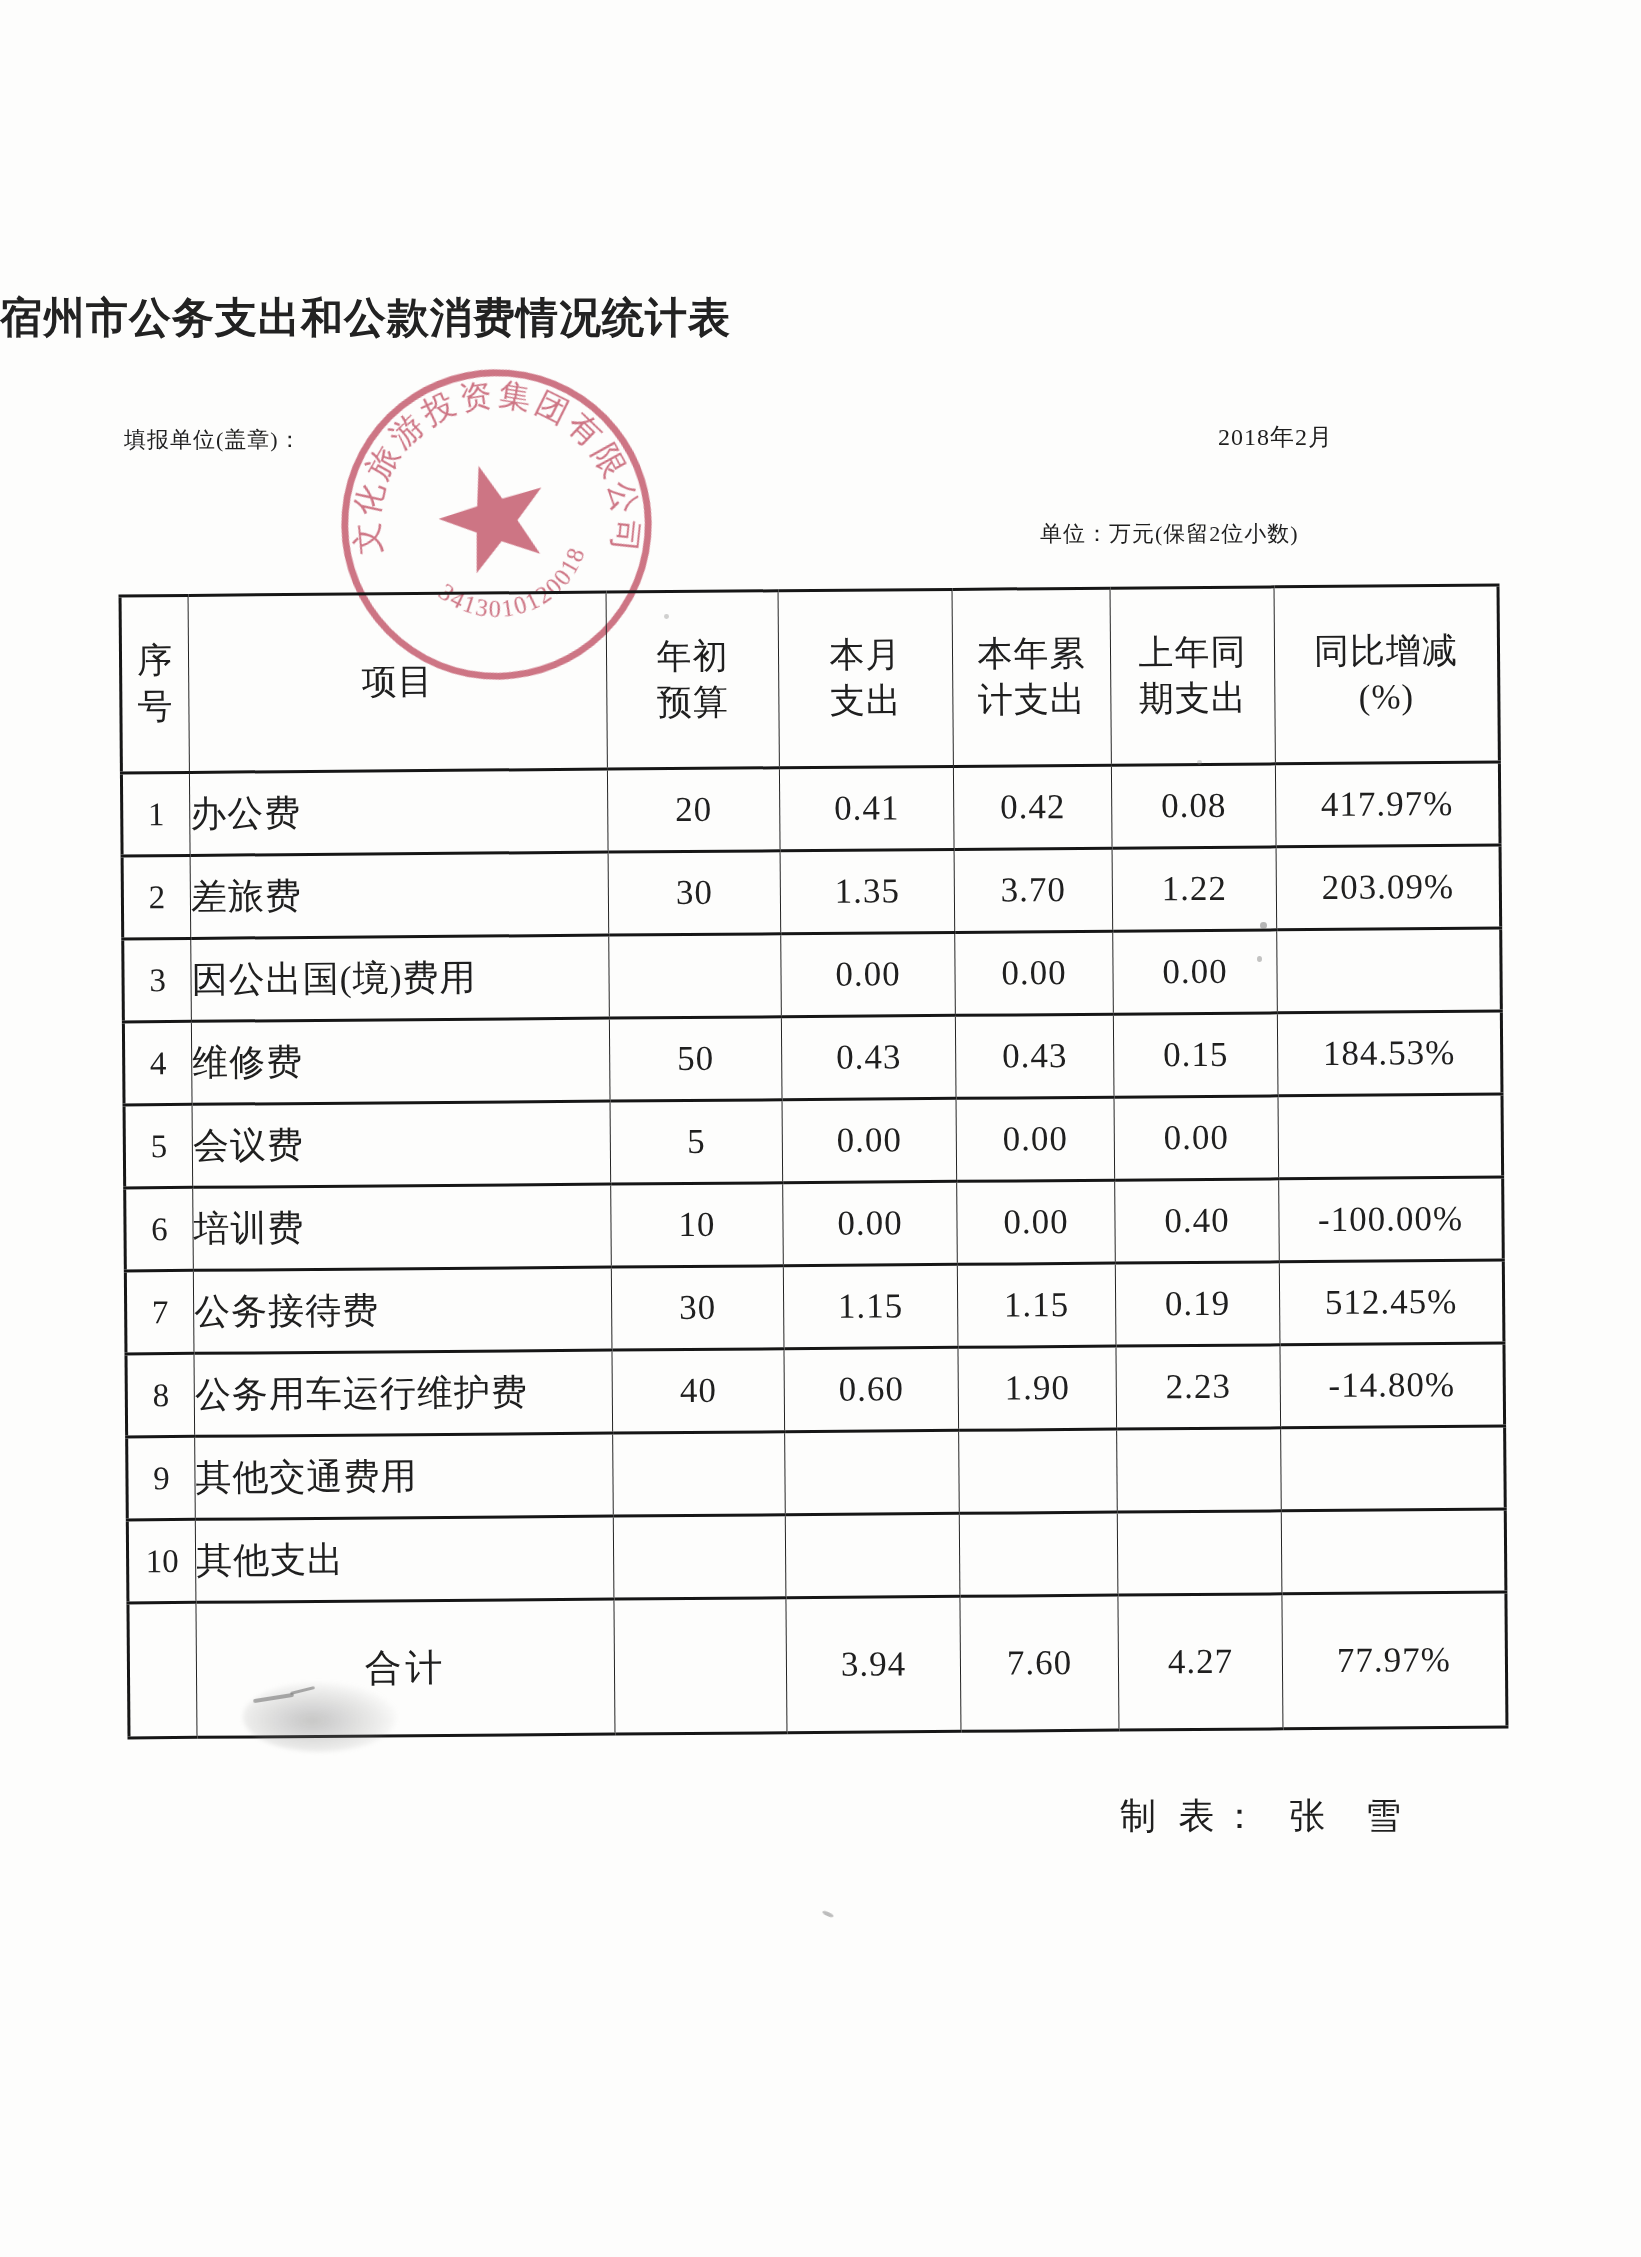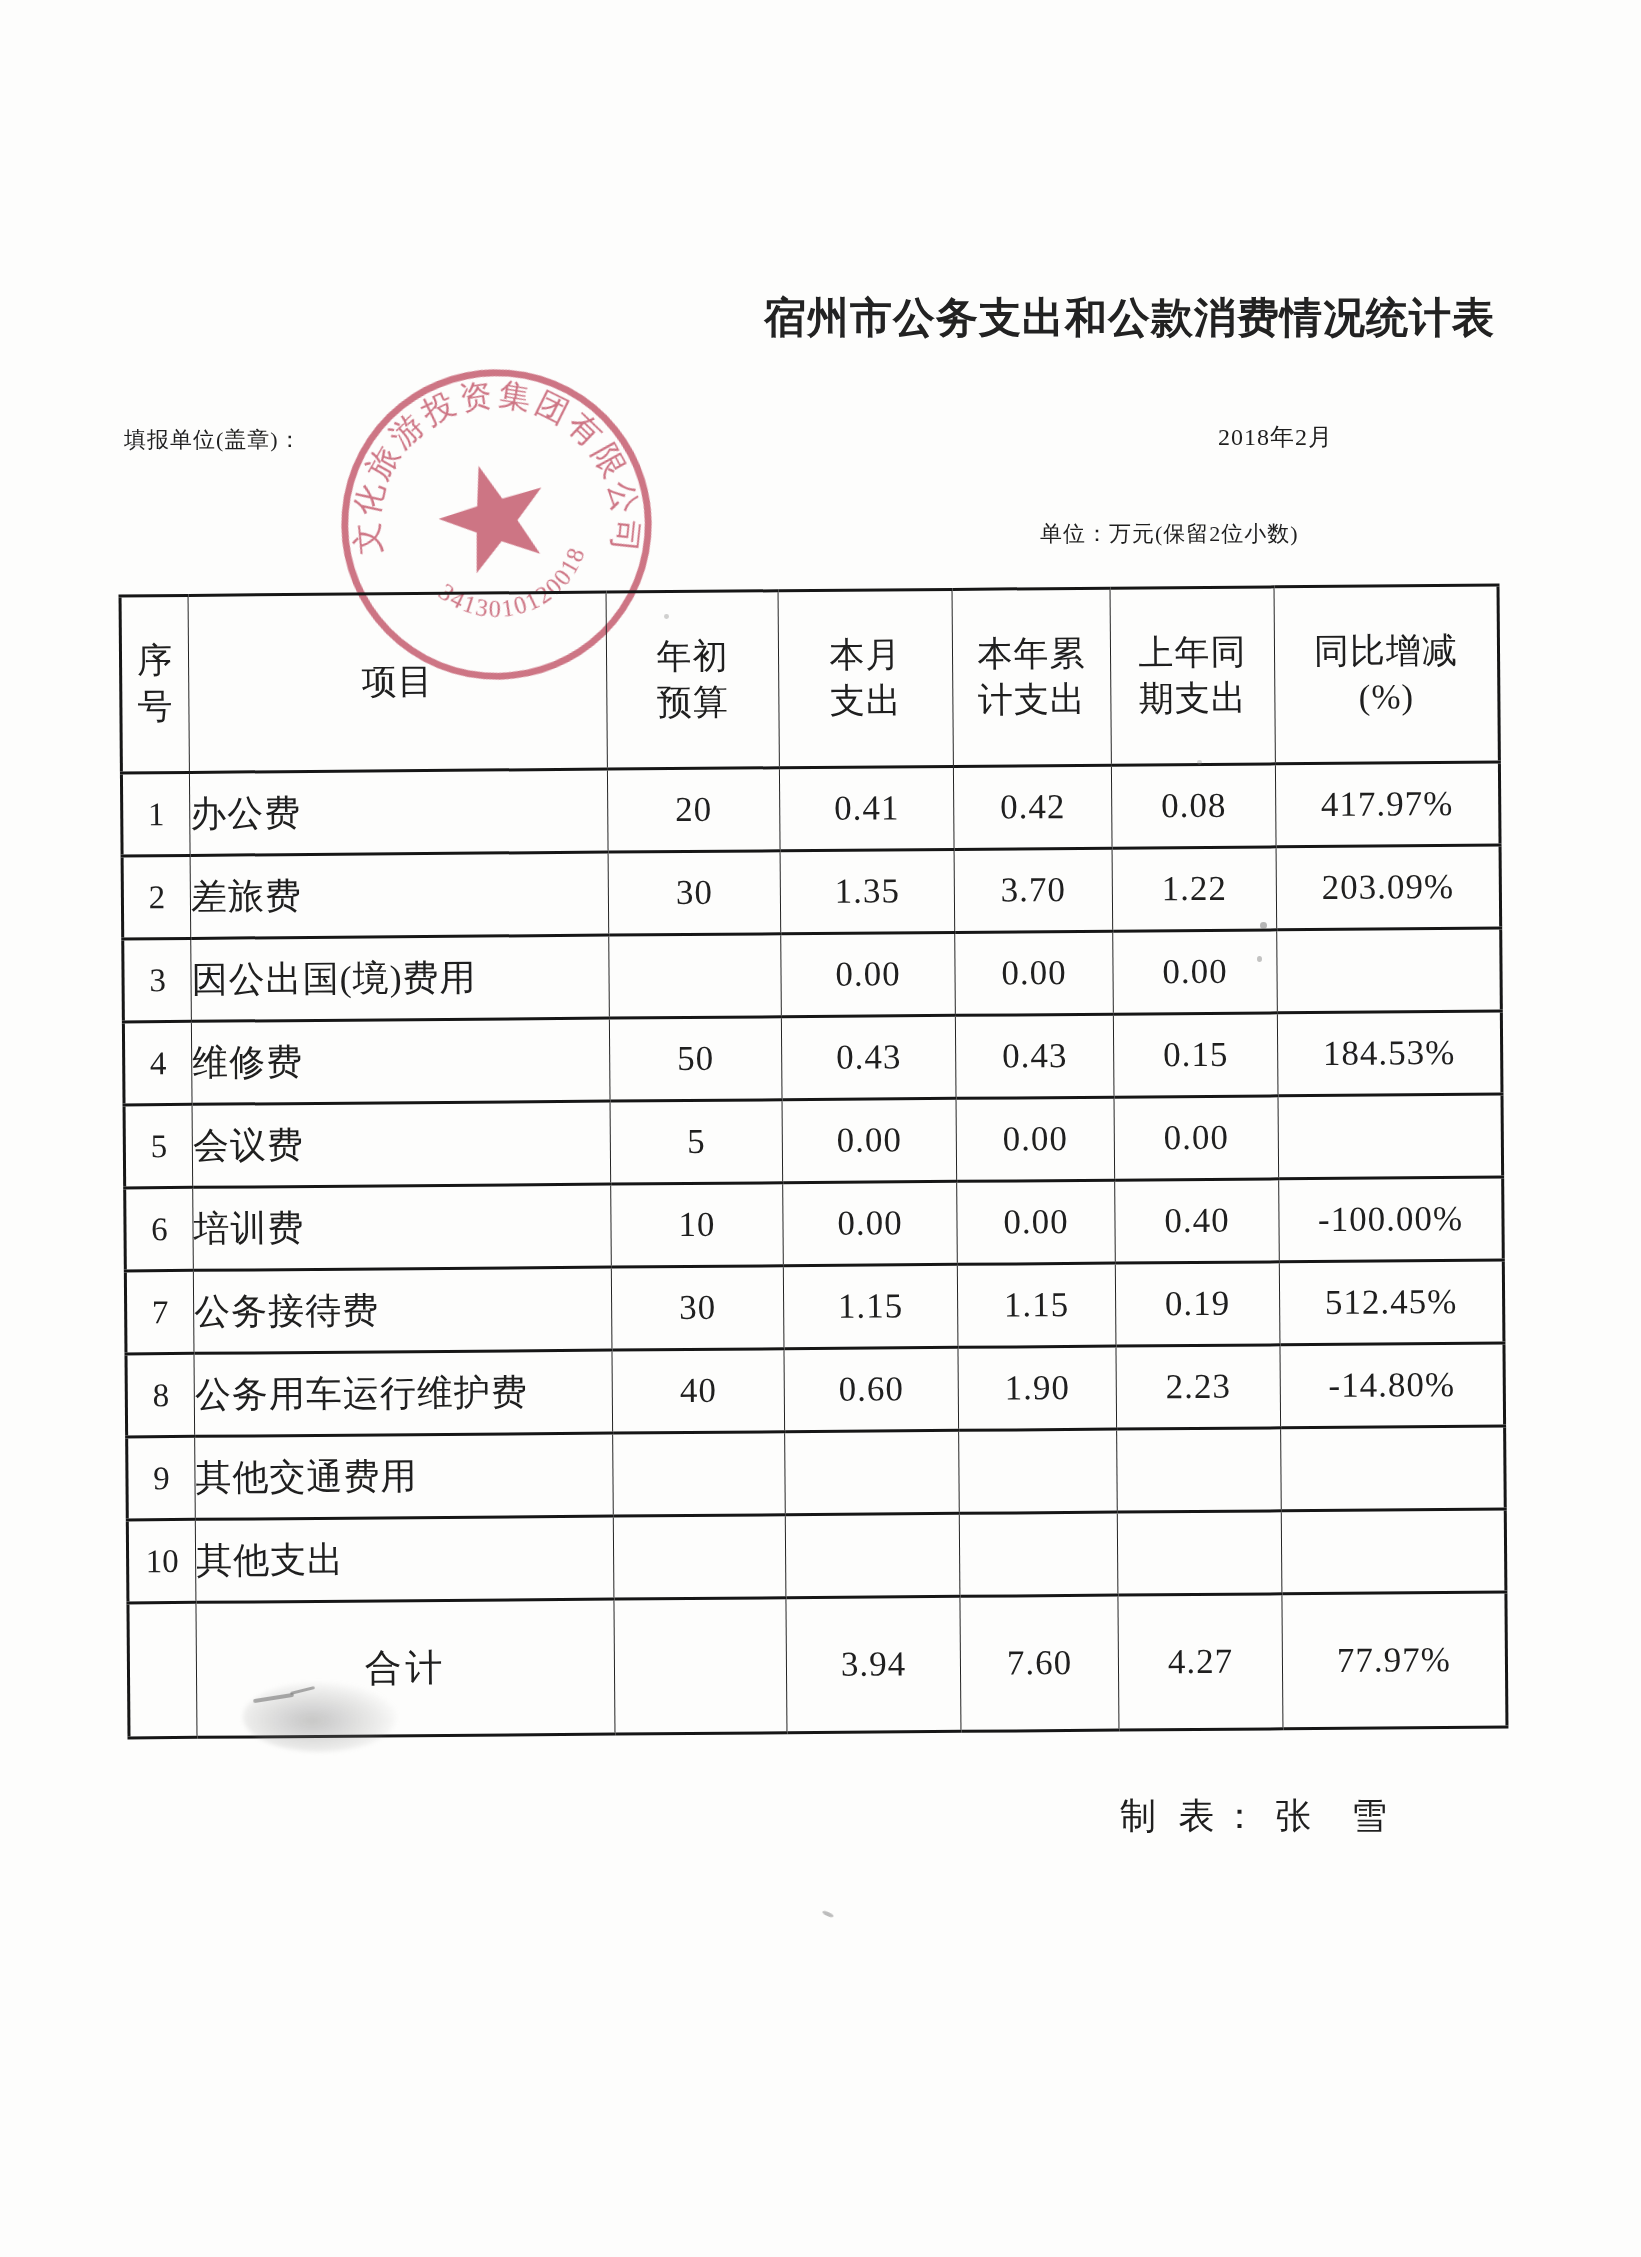--- a/index.html
+++ b/index.html
@@ -7,21 +7,21 @@
     width:1641px;height:2257px;position:relative;overflow:hidden;
     background:#fdfdfc;
     font-family:"Liberation Serif", serif;
     color:#1f1f1f;
   }
   .page{position:absolute;inset:0;}
 
   
   .doc-title{
     position:absolute;left:0;top:290px;width:1495px;margin:0;
-    text-align:right;
+    text-align:left;
     font-family:"Liberation Sans", sans-serif;
     font-weight:bold;font-size:42px;letter-spacing:1px;color:#222;
   }
   .meta{position:absolute;font-size:22px;letter-spacing:1px;white-space:nowrap;}
   .meta-unit{left:124px;top:425px;}
   .meta-period{left:1218px;top:421px;font-size:24px;}
   .meta-date{left:124px;top:522px;}
   .meta-measure{left:1040px;top:519px;}
 
   
@@ -56,21 +56,21 @@
   }
   tr.datarow{height:83px;}
   tr.totalrow{height:135px;}
   td.c-seq{text-align:center;font-size:33px;}
   td.c-item{text-align:left;padding-left:25px;font-size:36px;letter-spacing:1px;white-space:nowrap;}
   td.c-num{text-align:center;font-size:35px;letter-spacing:1px;white-space:nowrap;}
   td.c-total{text-align:center;font-size:37px;letter-spacing:3.9px;}
 
   
   .prepared{position:absolute;left:1120px;top:1792px;font-size:36px;letter-spacing:6.8px;white-space:nowrap;}
-  .prepared .name{margin-left:11px;letter-spacing:15.4px;}
+  .prepared .name{margin-left:25px;letter-spacing:15.4px;}
 
   
   .smudge{
     position:absolute;left:243px;top:1682px;width:154px;height:70px;
     background:radial-gradient(ellipse at 45% 55%, rgba(110,110,110,.38), rgba(150,150,150,.16) 55%, rgba(0,0,0,0) 75%);
     filter:blur(1.9px);border-radius:50%;
   }
   .smudge-stroke{position:absolute;background:#6d6d6d;opacity:.55;border-radius:1.9px;filter:blur(0.6px);}
   .ss1{left:253px;top:1696px;width:41px;height:3.9px;transform:rotate(-9deg);}
   .ss2{left:290px;top:1689px;width:25px;height:2.9px;transform:rotate(-14deg);}

